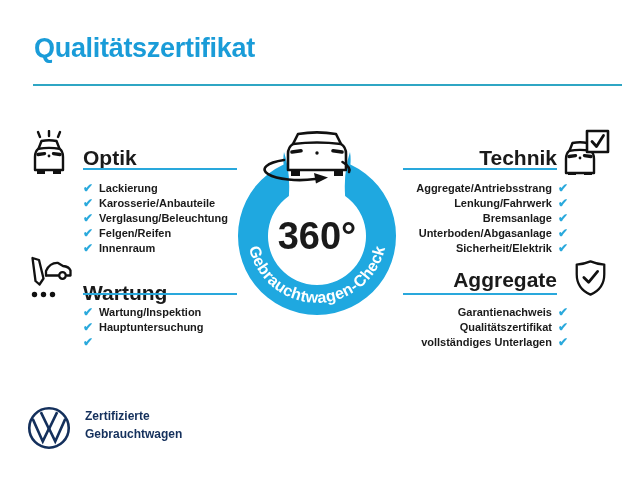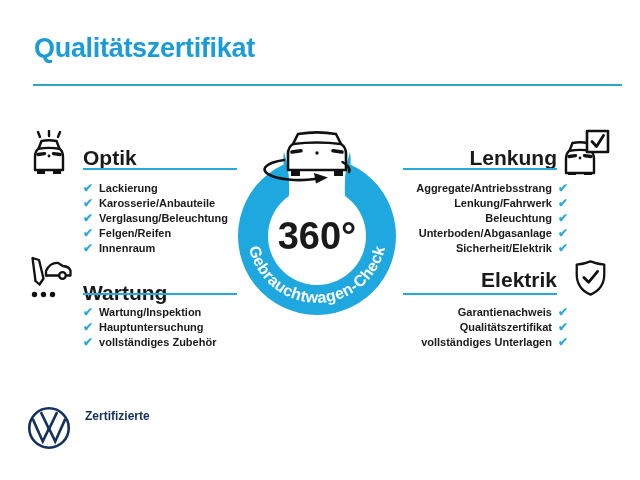--- a/index.html
+++ b/index.html
@@ -92,33 +92,33 @@
       <path d="M7.5 21.8 Q18 20 28.5 21.8"></path>
       <path d="M7 27.5 L13.5 26.6" stroke-width="3.4"></path>
         <path d="M22.5 26.6 L29 27.5" stroke-width="3.4"></path>
       <circle cx="18" cy="29" r="1.4" fill="#111" stroke="none"></circle>
       <rect x="6" y="44" width="8" height="2" fill="#111" stroke="none"></rect>
       <rect x="22" y="44" width="8" height="2" fill="#111" stroke="none"></rect>
       <rect x="25" y="2" width="21" height="21" fill="#fff" stroke="#111" stroke-width="2.6"></rect>
       <path d="M30 12.5 L34.5 17.5 L41.5 6.5" stroke-width="2.8"></path>
     </svg>
   </div>
-  <div class="sec-head h-technik">Lenkung</div>
+  <div class="sec-head h-technik">Technik</div>
   <div class="sec-line u-technik"></div>
   <div class="check-list right l-technik">
       <div class="check-item">
         <span>Aggregate/Antriebsstrang</span>
         <span class="chk">✔</span>
       </div>
       <div class="check-item">
         <span>Lenkung/Fahrwerk</span>
         <span class="chk">✔</span>
       </div>
       <div class="check-item">
-        <span>Beleuchtung</span>
+        <span>Bremsanlage</span>
         <span class="chk">✔</span>
       </div>
       <div class="check-item">
         <span>Unterboden/Abgasanlage</span>
         <span class="chk">✔</span>
       </div>
       <div class="check-item">
         <span>Sicherheit/Elektrik</span>
         <span class="chk">✔</span>
       </div>
@@ -141,31 +141,30 @@
       <div class="check-item">
         <span class="chk">✔</span>
         <span>Wartung/Inspektion</span>
       </div>
       <div class="check-item">
         <span class="chk">✔</span>
         <span>Hauptuntersuchung</span>
       </div>
       <div class="check-item">
         <span class="chk">✔</span>
-        <span>vollständiges Zubehör</span>
       </div>
     </div>
 
   <div class="icon-box i-garantie">
     <svg width="35" height="38" viewBox="0 0 36 40" fill="none" stroke="#111" stroke-width="2.4" stroke-linecap="round" stroke-linejoin="round">
       <path d="M18 2.5 C 13 4.6 8 5.6 3.5 5.9 L 3.5 16 C 3.5 27 9 33.6 18 37.5 C 27 33.6 32.5 27 32.5 16 L 32.5 5.9 C 28 5.6 23 4.6 18 2.5 Z"></path>
       <path d="M11 19.5 L16 24.5 L25.5 13" stroke-width="2.9"></path>
     </svg>
   </div>
-  <div class="sec-head h-garantie">Elektrik</div>
+  <div class="sec-head h-garantie">Aggregate</div>
   <div class="sec-line u-garantie"></div>
   <div class="check-list right l-garantie">
       <div class="check-item">
         <span>Garantienachweis</span>
         <span class="chk">✔</span>
       </div>
       <div class="check-item">
         <span>Qualitätszertifikat</span>
         <span class="chk">✔</span>
       </div>
@@ -202,15 +201,16 @@
 
   <div class="vw-logo">
     <svg width="46" height="46" viewBox="0 0 48 48" fill="none" stroke="#14305C" stroke-width="2.7" stroke-linecap="butt" stroke-linejoin="miter">
       <circle cx="24" cy="24" r="20.6"></circle>
       <path d="M 7 14.5 L 17.5 38 L 24 24.5 L 30.5 38 L 41 14.5"></path>
       <path d="M 15.5 7.5 L 24 25 L 32.5 7.5"></path>
     </svg>
   </div>
   <div class="footer-brand">
     <div>Zertifizierte</div>
+    <div>Gebrauchtwagen</div>
   </div>
 
 </div>
 
 </body></html>

